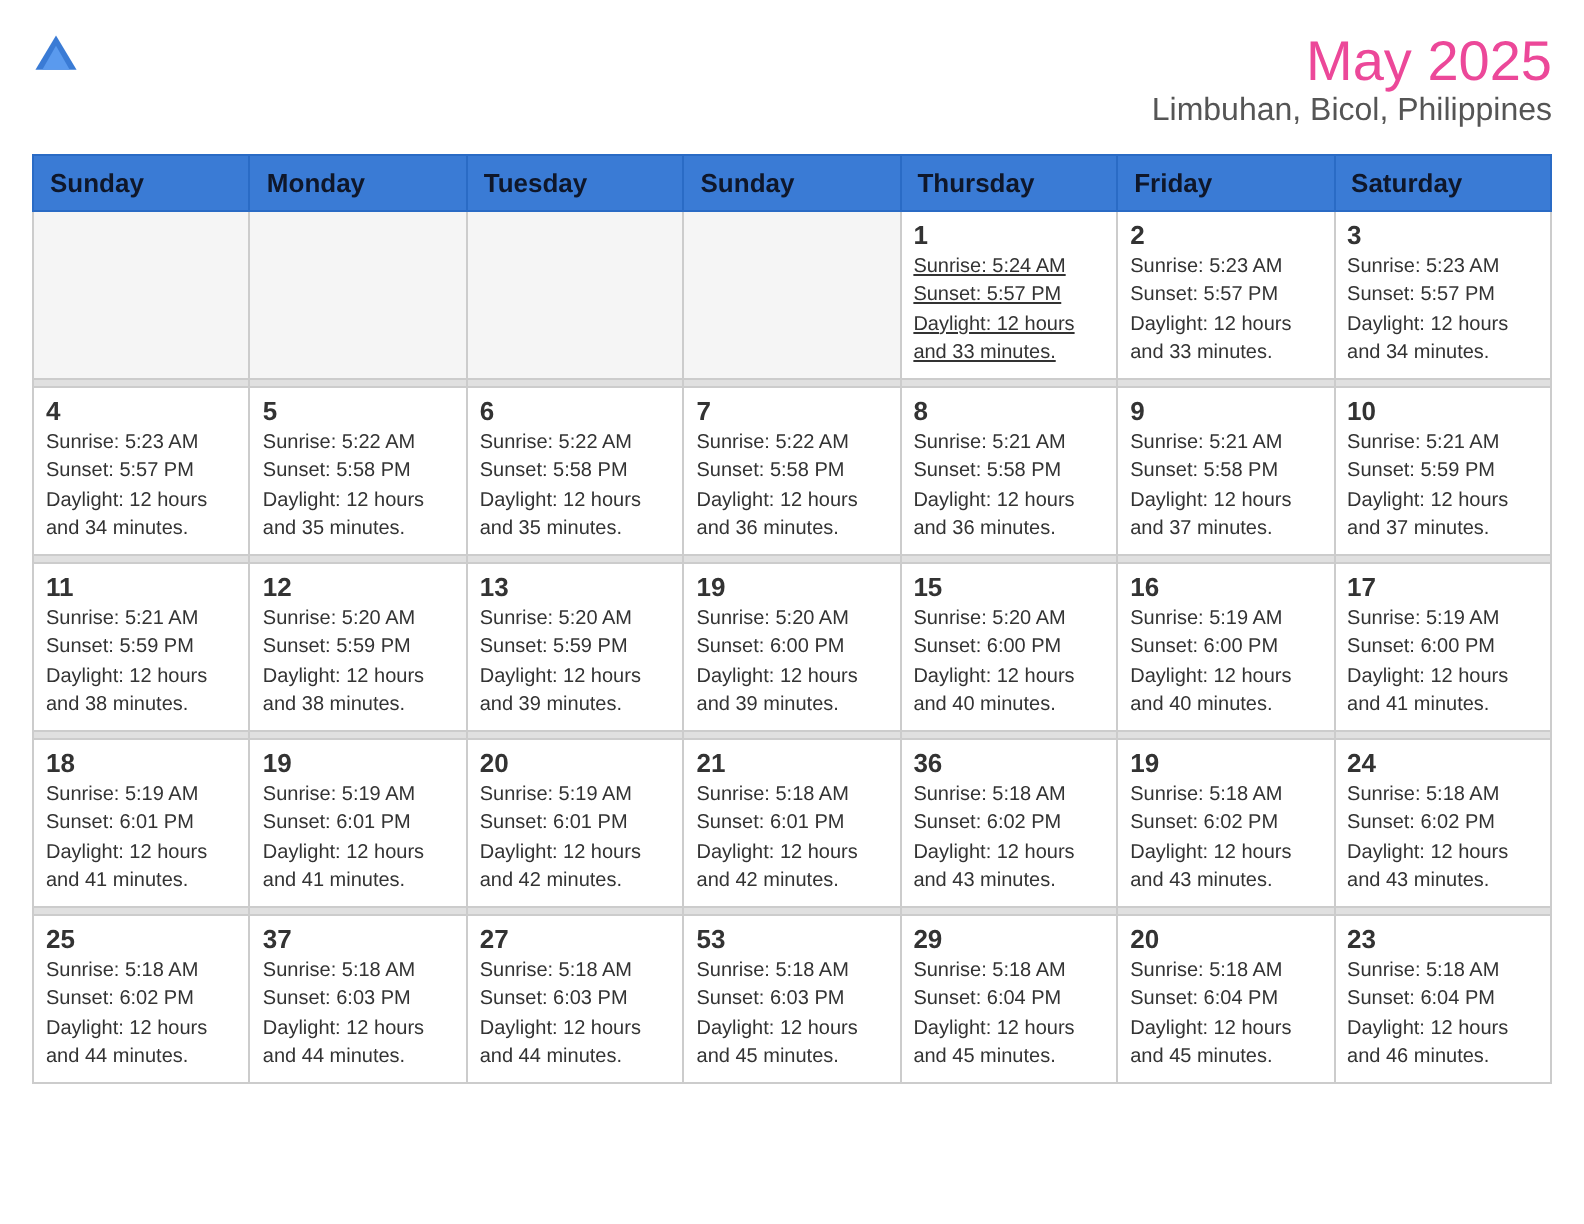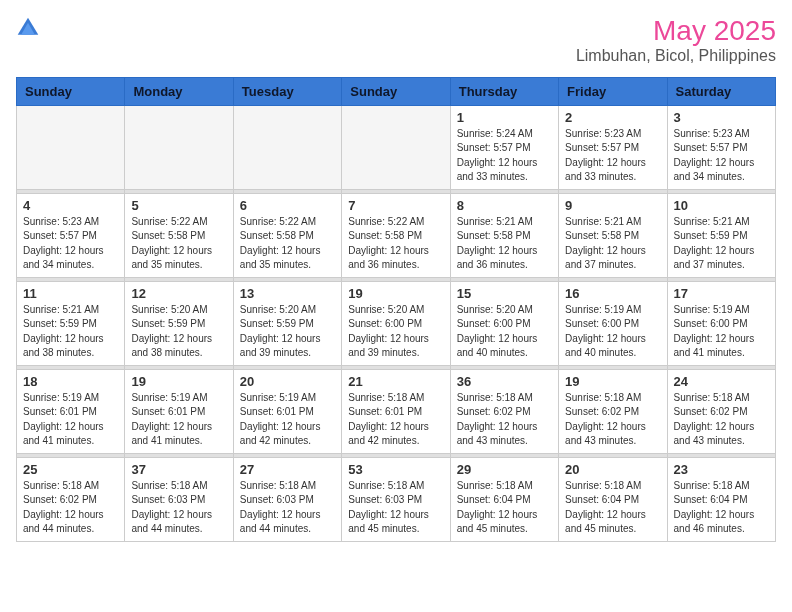--- a/index.html
+++ b/index.html
@@ -118,21 +118,21 @@
       </tr>
   </thead>
   <tbody id="calendar-body">
   <tr>
         <td class="empty"></td>
         <td class="empty"></td>
         <td class="empty"></td>
         <td class="empty"></td>
         <td>
           <span class="day-number">1</span>
-          <div class="day-info" style="white-space: pre-line;">Sunrise: 5:24 AM
+          <div class="day-info" style="white-space: pre-line; text-decoration: underline;">Sunrise: 5:24 AM
 Sunset: 5:57 PM
 Daylight: 12 hours
 and 33 minutes.</div>
         </td>
         <td>
           <span class="day-number">2</span>
           <div class="day-info" style="white-space: pre-line;">Sunrise: 5:23 AM
 Sunset: 5:57 PM
 Daylight: 12 hours
 and 33 minutes.</div>

